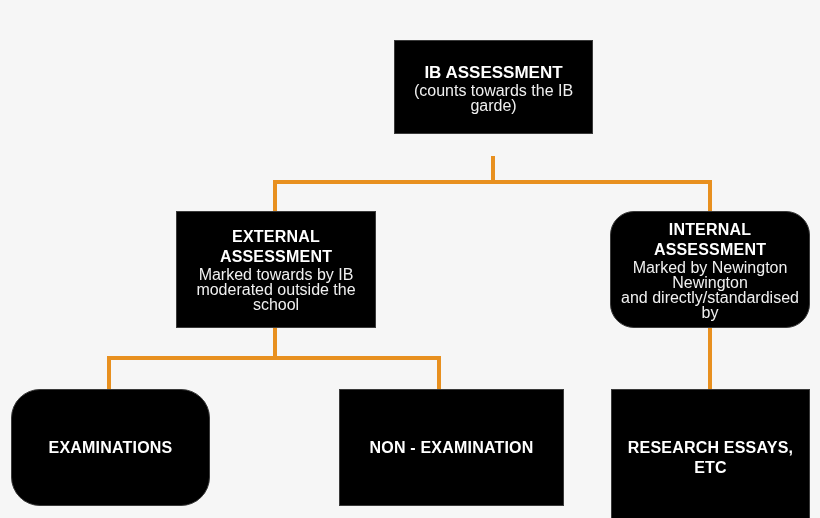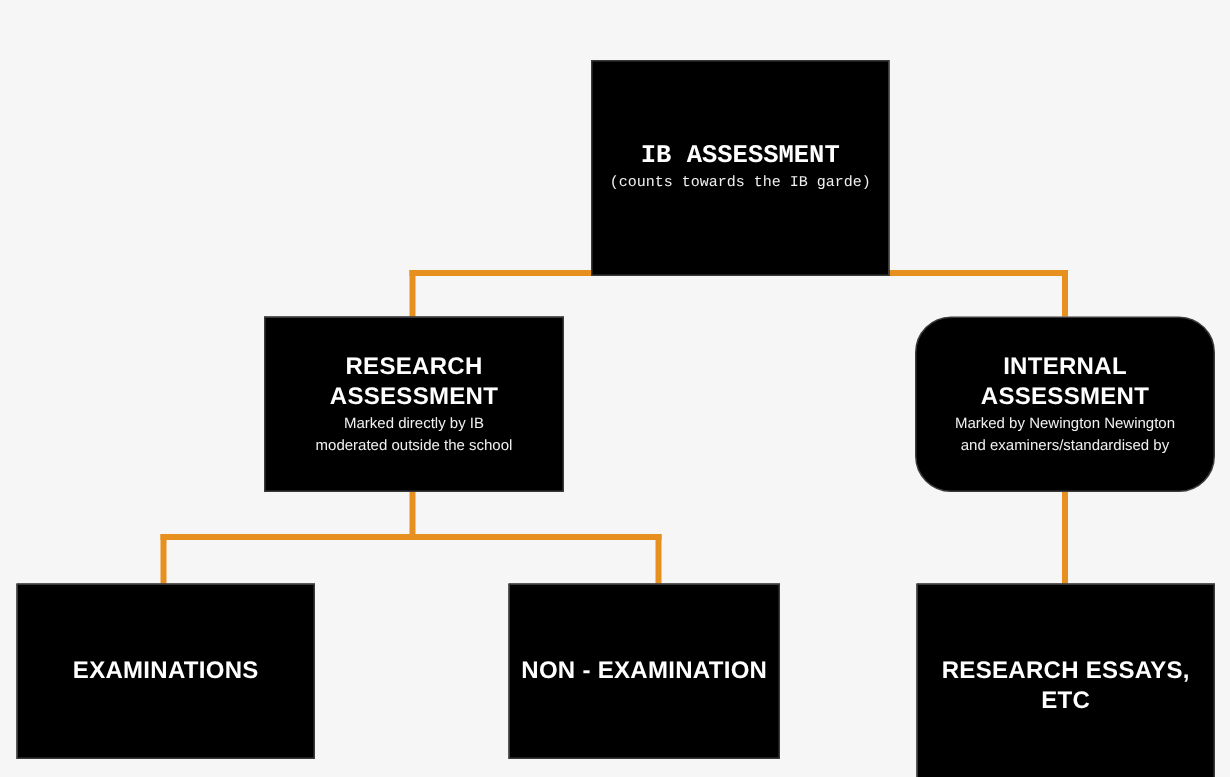--- a/index.html
+++ b/index.html
@@ -1,60 +1,60 @@
 <!DOCTYPE html>
 <html><head>
 <meta charset="utf-8">
 <style>
   html, body { margin:0; padding:0; }
   body { width:820px; height:518px; background:#f6f6f6; position:relative; overflow:hidden;
          font-family:"Liberation Sans", "DejaVu Sans", sans-serif; }
   .box { position:absolute; background:#000; color:#fff; box-sizing:border-box; border:1px solid #3a3a3a;
          display:flex; flex-direction:column; align-items:center; justify-content:center; text-align:center; }
   .title { font-weight:bold; font-size:16px; line-height:20px; letter-spacing:0.2px; }
-  .sub { font-size:10px; line-height:15px; color:#f0f0f0; }
+  .sub { font-size:16px; line-height:15px; color:#f0f0f0; }
   .line { position:absolute; background:#e8901f; }
   .bigtitle { font-weight:bold; font-size:17px; line-height:21px; }
 </style>
 </head>
 <body>
 
 <div class="line" style="left:491px;top:156px;width:4px;height:28px;"></div>
 <div class="line" style="left:273px;top:180px;width:439px;height:4px;"></div>
 <div class="line" style="left:273px;top:180px;width:4px;height:31px;"></div>
 <div class="line" style="left:708px;top:180px;width:4px;height:31px;"></div>
 <div class="line" style="left:273px;top:327px;width:4px;height:33px;"></div>
 <div class="line" style="left:107px;top:356px;width:334px;height:4px;"></div>
 <div class="line" style="left:107px;top:356px;width:4px;height:33px;"></div>
 <div class="line" style="left:437px;top:356px;width:4px;height:33px;"></div>
 <div class="line" style="left:708px;top:327px;width:4px;height:62px;"></div>
 
-<div class="box" style="left:394px;top:40px;width:199px;height:144px;font-family:Liberation Mono, monospace;">
+<div class="box" style="left:394px;top:40px;width:199px;height:94px;">
   <div class="bigtitle">IB ASSESSMENT</div>
   <div class="sub">(counts towards the IB garde)</div>
 </div>
 
 <div class="box" style="left:176px;top:211px;width:200px;height:117px;">
-  <div class="title">RESEARCH</div>
+  <div class="title">EXTERNAL</div>
   <div class="title">ASSESSMENT</div>
-  <div class="sub">Marked directly by IB</div>
+  <div class="sub">Marked towards by IB</div>
   <div class="sub">moderated outside the school</div>
 </div>
 
 <div class="box" style="left:610px;top:211px;width:200px;height:117px;border-radius:24px;">
   <div class="title">INTERNAL</div>
   <div class="title">ASSESSMENT</div>
   <div class="sub">Marked by Newington Newington</div>
-  <div class="sub">and examiners/standardised by</div>
+  <div class="sub">and directly/standardised by</div>
 </div>
 
-<div class="box" style="left:11px;top:389px;width:199px;height:117px;">
+<div class="box" style="left:11px;top:389px;width:199px;height:117px;border-radius:29px;">
   <div class="title">EXAMINATIONS</div>
 </div>
 
-<div class="box" style="left:339px;top:389px;width:181px;height:117px;">
+<div class="box" style="left:339px;top:389px;width:225px;height:117px;">
   <div class="title">NON - EXAMINATION</div>
 </div>
 
 <div class="box" style="left:611px;top:389px;width:199px;height:138px;">
   <div class="title">RESEARCH ESSAYS,</div>
   <div class="title">ETC</div>
 </div>
 
 </body></html>

